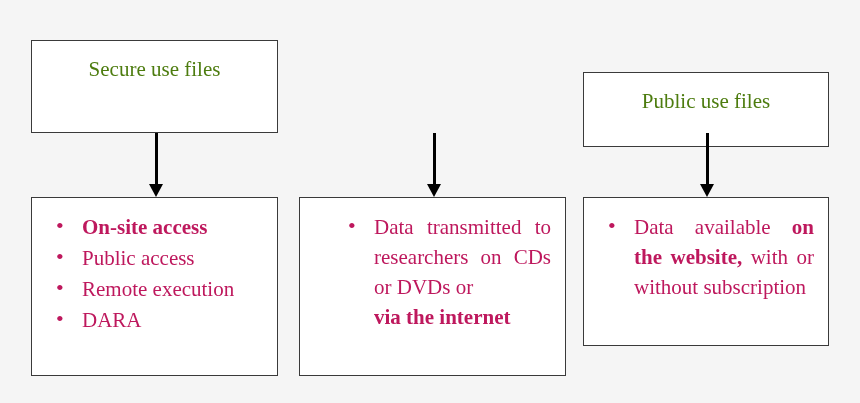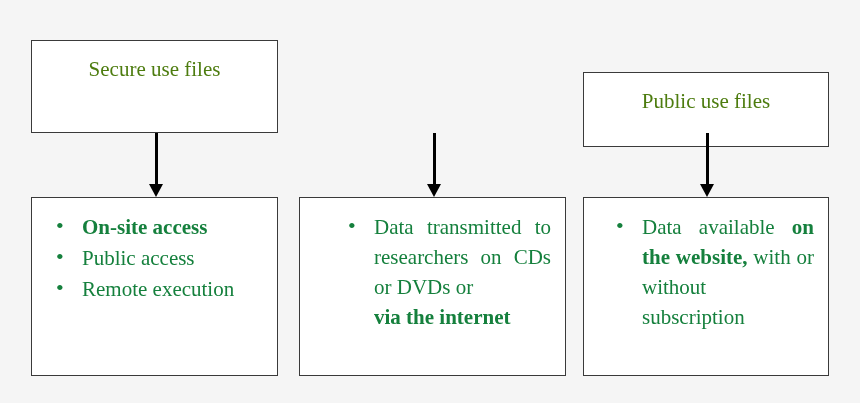--- a/index.html
+++ b/index.html
@@ -37,21 +37,21 @@
   }
   .bullet-list {
     list-style: none;
     margin: 0;
     padding: 14px 14px 10px 22px;
   }
   .bullet-list li {
     position: relative;
     font-size: 21px;
     line-height: 30px;
-    color: #15803d;
+    color: #be185d;
     padding-left: 28px;
     margin: 0 0 1px 0;
   }
   .bullet-list li::before {
     content: "\2022";
     position: absolute;
     left: 2px;
     top: -1px;
     font-size: 22px;
     line-height: 30px;
@@ -89,21 +89,21 @@
     border-top: 13px solid #000000;
   }
 
   
   #box-secure-title   { left: 31px;  top: 40px;  width: 247px; height: 93px; }
   #box-scientific-title { left: 299px; top: 40px;  width: 267px; height: 93px; }
   #box-public-title   { left: 583px; top: 40px;  width: 246px; height: 75px; margin-top: 32px; }
 
   #box-secure-list    { left: 31px;  top: 197px; width: 247px; height: 179px; }
   #box-scientific-list{ left: 299px; top: 197px; width: 267px; height: 179px; padding-left: 24px; }
-  #box-public-list    { left: 583px; top: 197px; width: 246px; height: 179px; padding-left: 8px; }
+  #box-public-list    { left: 583px; top: 197px; width: 246px; height: 149px; }
 
   #arrow-secure       { left: 149px; top: 133px; height: 64px; }
   #arrow-scientific   { left: 427px; top: 133px; height: 64px; }
   #arrow-public       { left: 700px; top: 133px; height: 64px; }
   .arrow .shaft { height: 51px; }
 </style>
 </head>
 <body>
 
 <div id="diagram">
@@ -134,20 +134,23 @@
     <ul class="bullet-list">
       <li>
         <b>On-site access</b>
       </li>
       <li>
         <span>Public access</span>
       </li>
       <li>
         <span>Remote execution</span>
       </li>
+      <li>
+        <span>DARA</span>
+      </li>
     </ul>
   </div>
 
   <div class="box" id="box-scientific-list">
     <ul class="bullet-list justified">
       <li>
         <span>Data transmitted to researchers on CDs or DVDs or </span><b class="lastline">via the internet</b>
       </li>
     </ul>
   </div>

